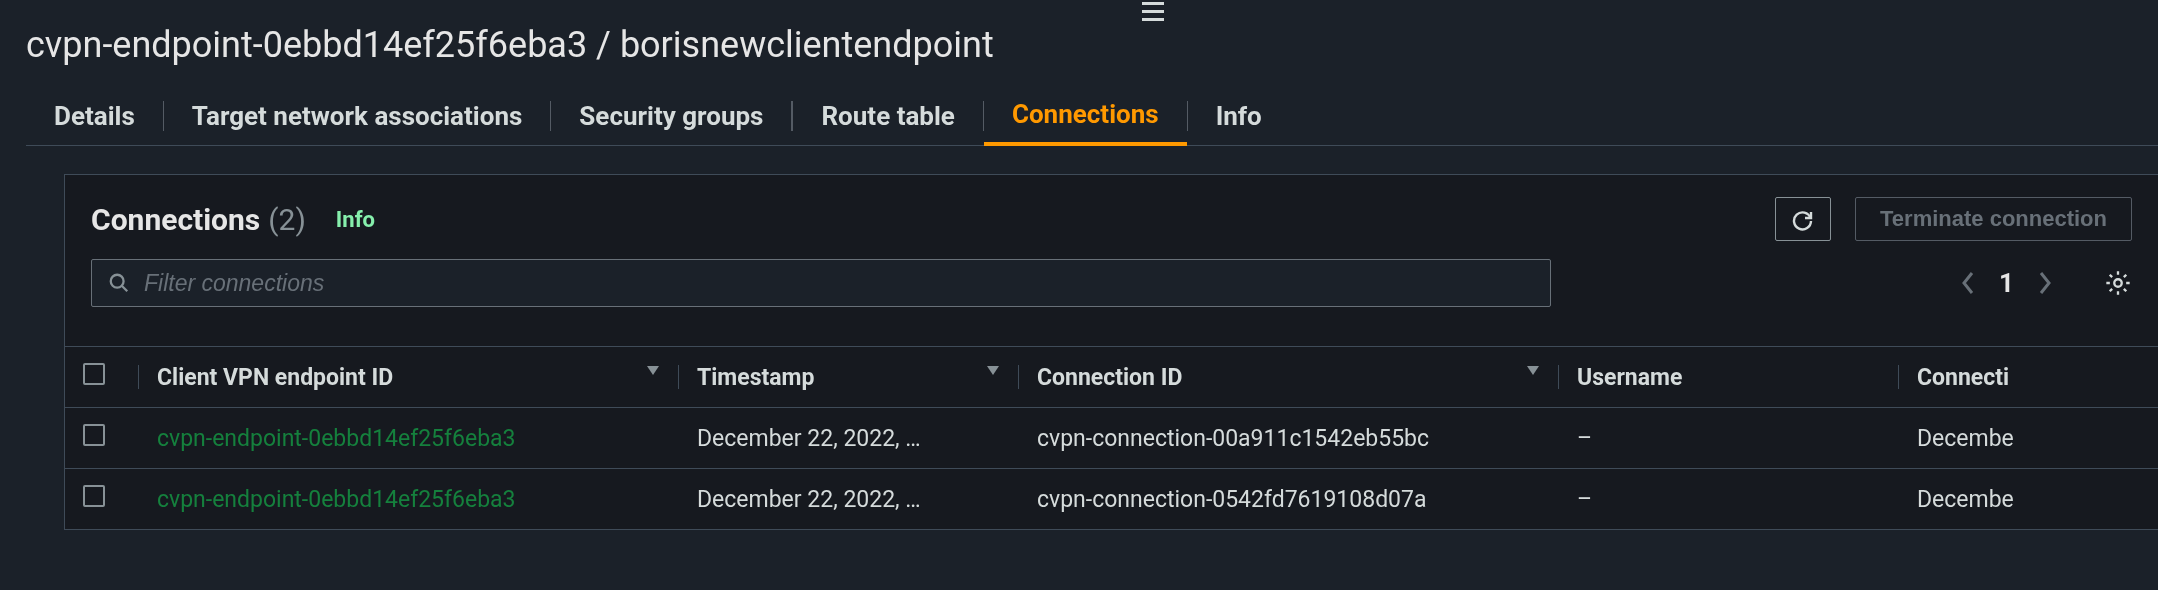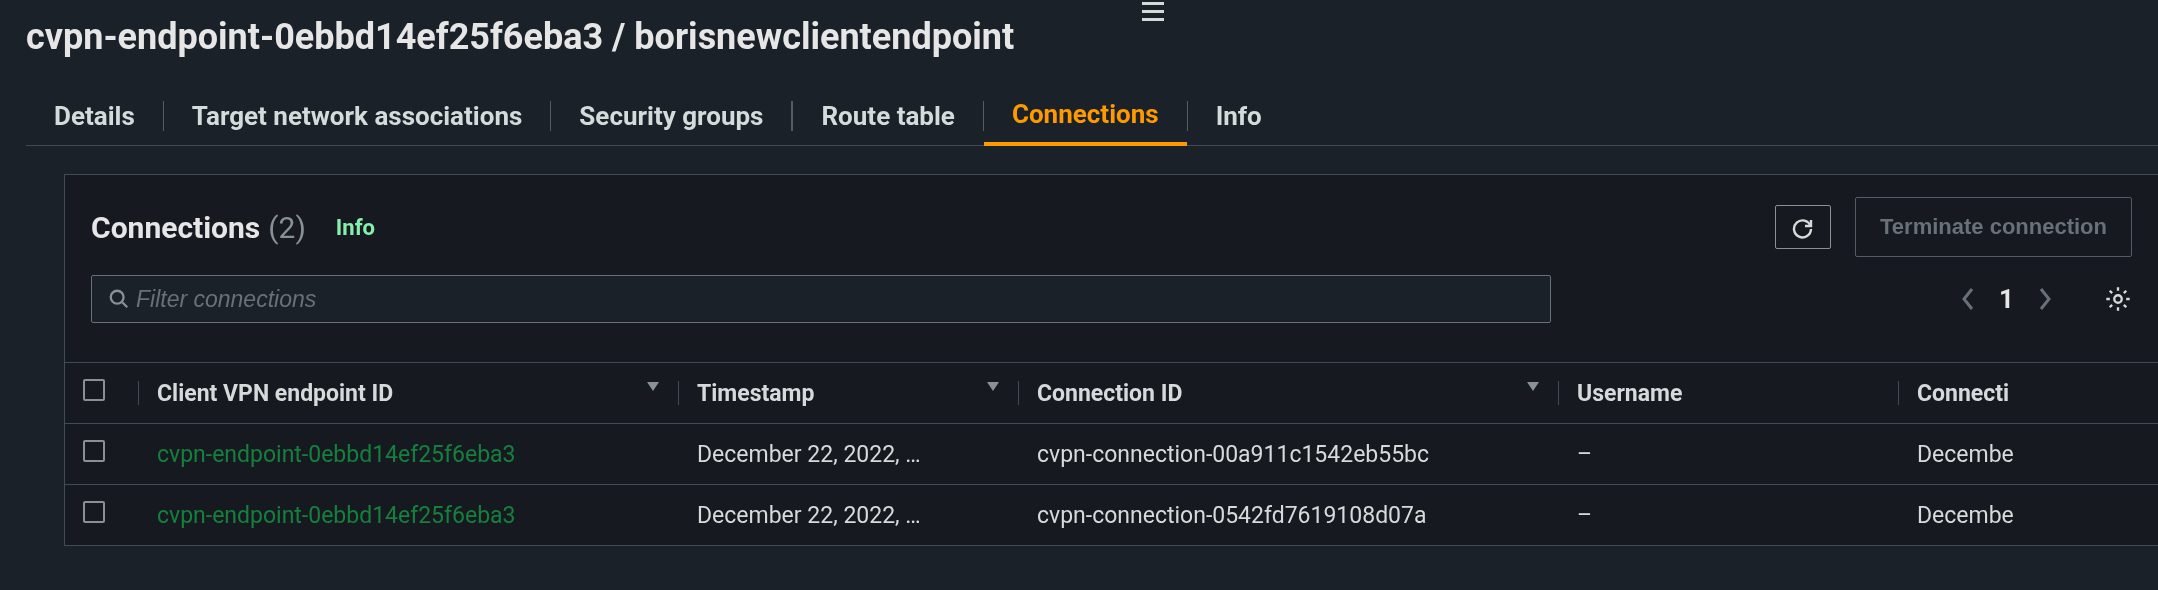--- a/index.html
+++ b/index.html
@@ -1,40 +1,40 @@
 <!DOCTYPE html>
 <html><head>
 <meta charset="utf-8">
 <style>
   * { box-sizing: border-box; margin: 0; padding: 0; }
   html, body { width: 2158px; height: 590px; background: #1b2129; color: #d5dbdb; font-family: "Amazon Ember", -apple-system, BlinkMacSystemFont, "Segoe UI", Roboto, sans-serif; overflow: hidden; }
   
   .top-icon { position: absolute; top: 0; left: 1142px; display: flex; flex-direction: column; gap: 5px; padding: 2px 0; }
   .top-icon div { width: 22px; height: 3px; background: #d5dbdb; }
   
-  .page-title { position: absolute; top: 16px; left: 26px; font-size: 36px; font-weight: 700; color: #e6e6e6; }
+  .page-title { position: absolute; top: 24px; left: 26px; font-size: 36px; font-weight: 400; color: #e6e6e6; }
   
   .tabs { position: absolute; top: 86px; left: 26px; right: 0; display: flex; align-items: center; height: 60px; border-bottom: 1px solid #3f4b58; }
   .tab { font-size: 26px; font-weight: 700; color: #d5dbdb; padding: 0 28px; height: 60px; display: flex; align-items: center; cursor: pointer; white-space: nowrap; text-align: right; }
   .tab.active { color: #ff9900; border-bottom: 4px solid #ff9900; }
   .tab-sep { width: 1px; height: 30px; background: #545b64; }
   
   .panel { position: absolute; top: 174px; left: 64px; right: 0; background: #16191f; border: 1px solid #3f4b58; border-right: none; }
   
   .panel-header { display: flex; align-items: center; padding: 22px 26px 18px 26px; }
   .panel-title { font-size: 30px; font-weight: 700; color: #e6e6e6; }
   .panel-count { font-size: 30px; font-weight: 400; color: #879196; margin-left: 8px; }
   .info-link { color: #86efac; font-size: 22px; font-weight: 700; margin-left: 30px; cursor: pointer; }
   .header-spacer { flex: 1; }
   .refresh-btn { width: 56px; height: 44px; border: 1.5px solid #879196; background: transparent; display: flex; align-items: center; justify-content: center; cursor: pointer; border-radius: 2px; margin-right: 16px; }
-  .terminate-btn { height: 60px; border: 1.5px solid #545b64; background: transparent; color: #687078; font-size: 22px; font-weight: 700; padding: 0 24px; cursor: pointer; border-radius: 2px; margin-left: 8px; }
+  .terminate-btn { height: 44px; border: 1.5px solid #545b64; background: transparent; color: #687078; font-size: 22px; font-weight: 700; padding: 0 24px; cursor: pointer; border-radius: 2px; margin-left: 8px; }
   
   .filter-row { display: flex; align-items: center; padding: 0 26px 20px 26px; }
   .search-box { flex: 0 0 1460px; height: 48px; border: 1.5px solid #687078; background: #1b2129; display: flex; align-items: center; padding: 0 16px; border-radius: 2px; }
-  .search-box input { flex: 1; background: transparent; border: none; outline: none; color: #d5dbdb; font-size: 23px; font-style: italic; margin-left: 6px; }
+  .search-box input { flex: 1; background: transparent; border: none; outline: none; color: #d5dbdb; font-size: 23px; font-style: italic; margin-left: 14px; }
   .search-box input::placeholder { color: #687078; font-style: italic; }
   .pager { margin-left: auto; display: flex; align-items: center; gap: 22px; }
   .pager-arrow { color: #687078; cursor: pointer; }
   .pager-num { color: #e6e6e6; font-size: 26px; font-weight: 700; }
   .gear { margin-left: 28px; cursor: pointer; }
   
   .table { width: 100%; border-collapse: collapse; margin-top: 19px; }
   .table th, .table td { text-align: left; padding: 16px 18px; font-size: 23px; border-top: 1px solid #3f4b58; white-space: nowrap; overflow: hidden; text-overflow: ellipsis; }
   .table th { font-weight: 700; color: #d5dbdb; position: relative; }
   .table td { color: #d5dbdb; font-weight: 400; }

